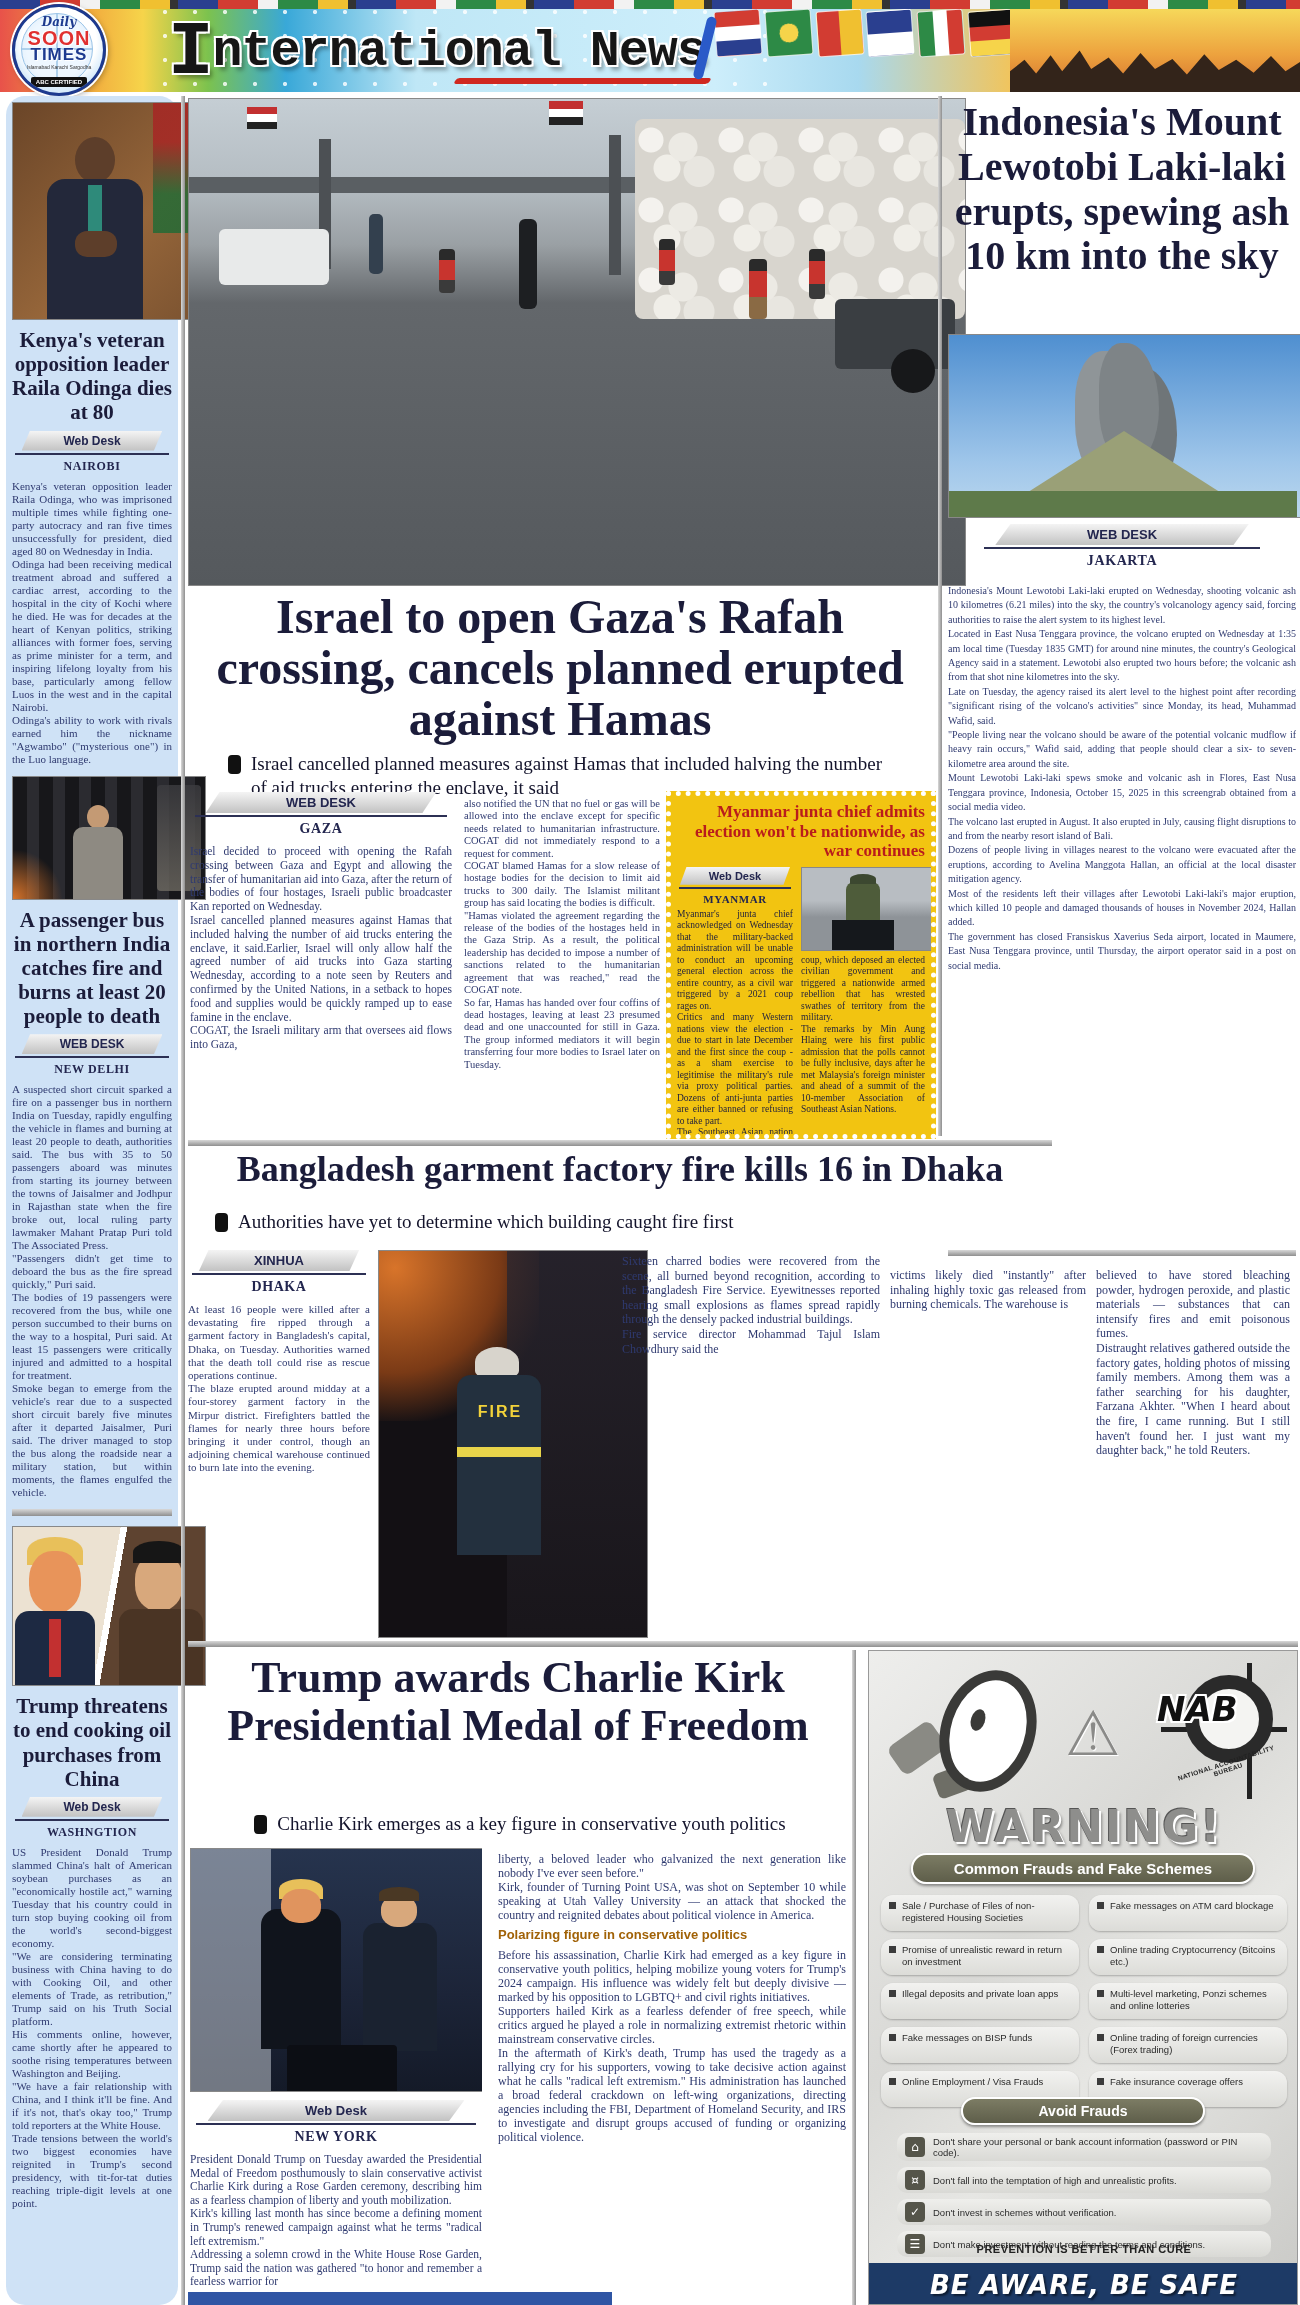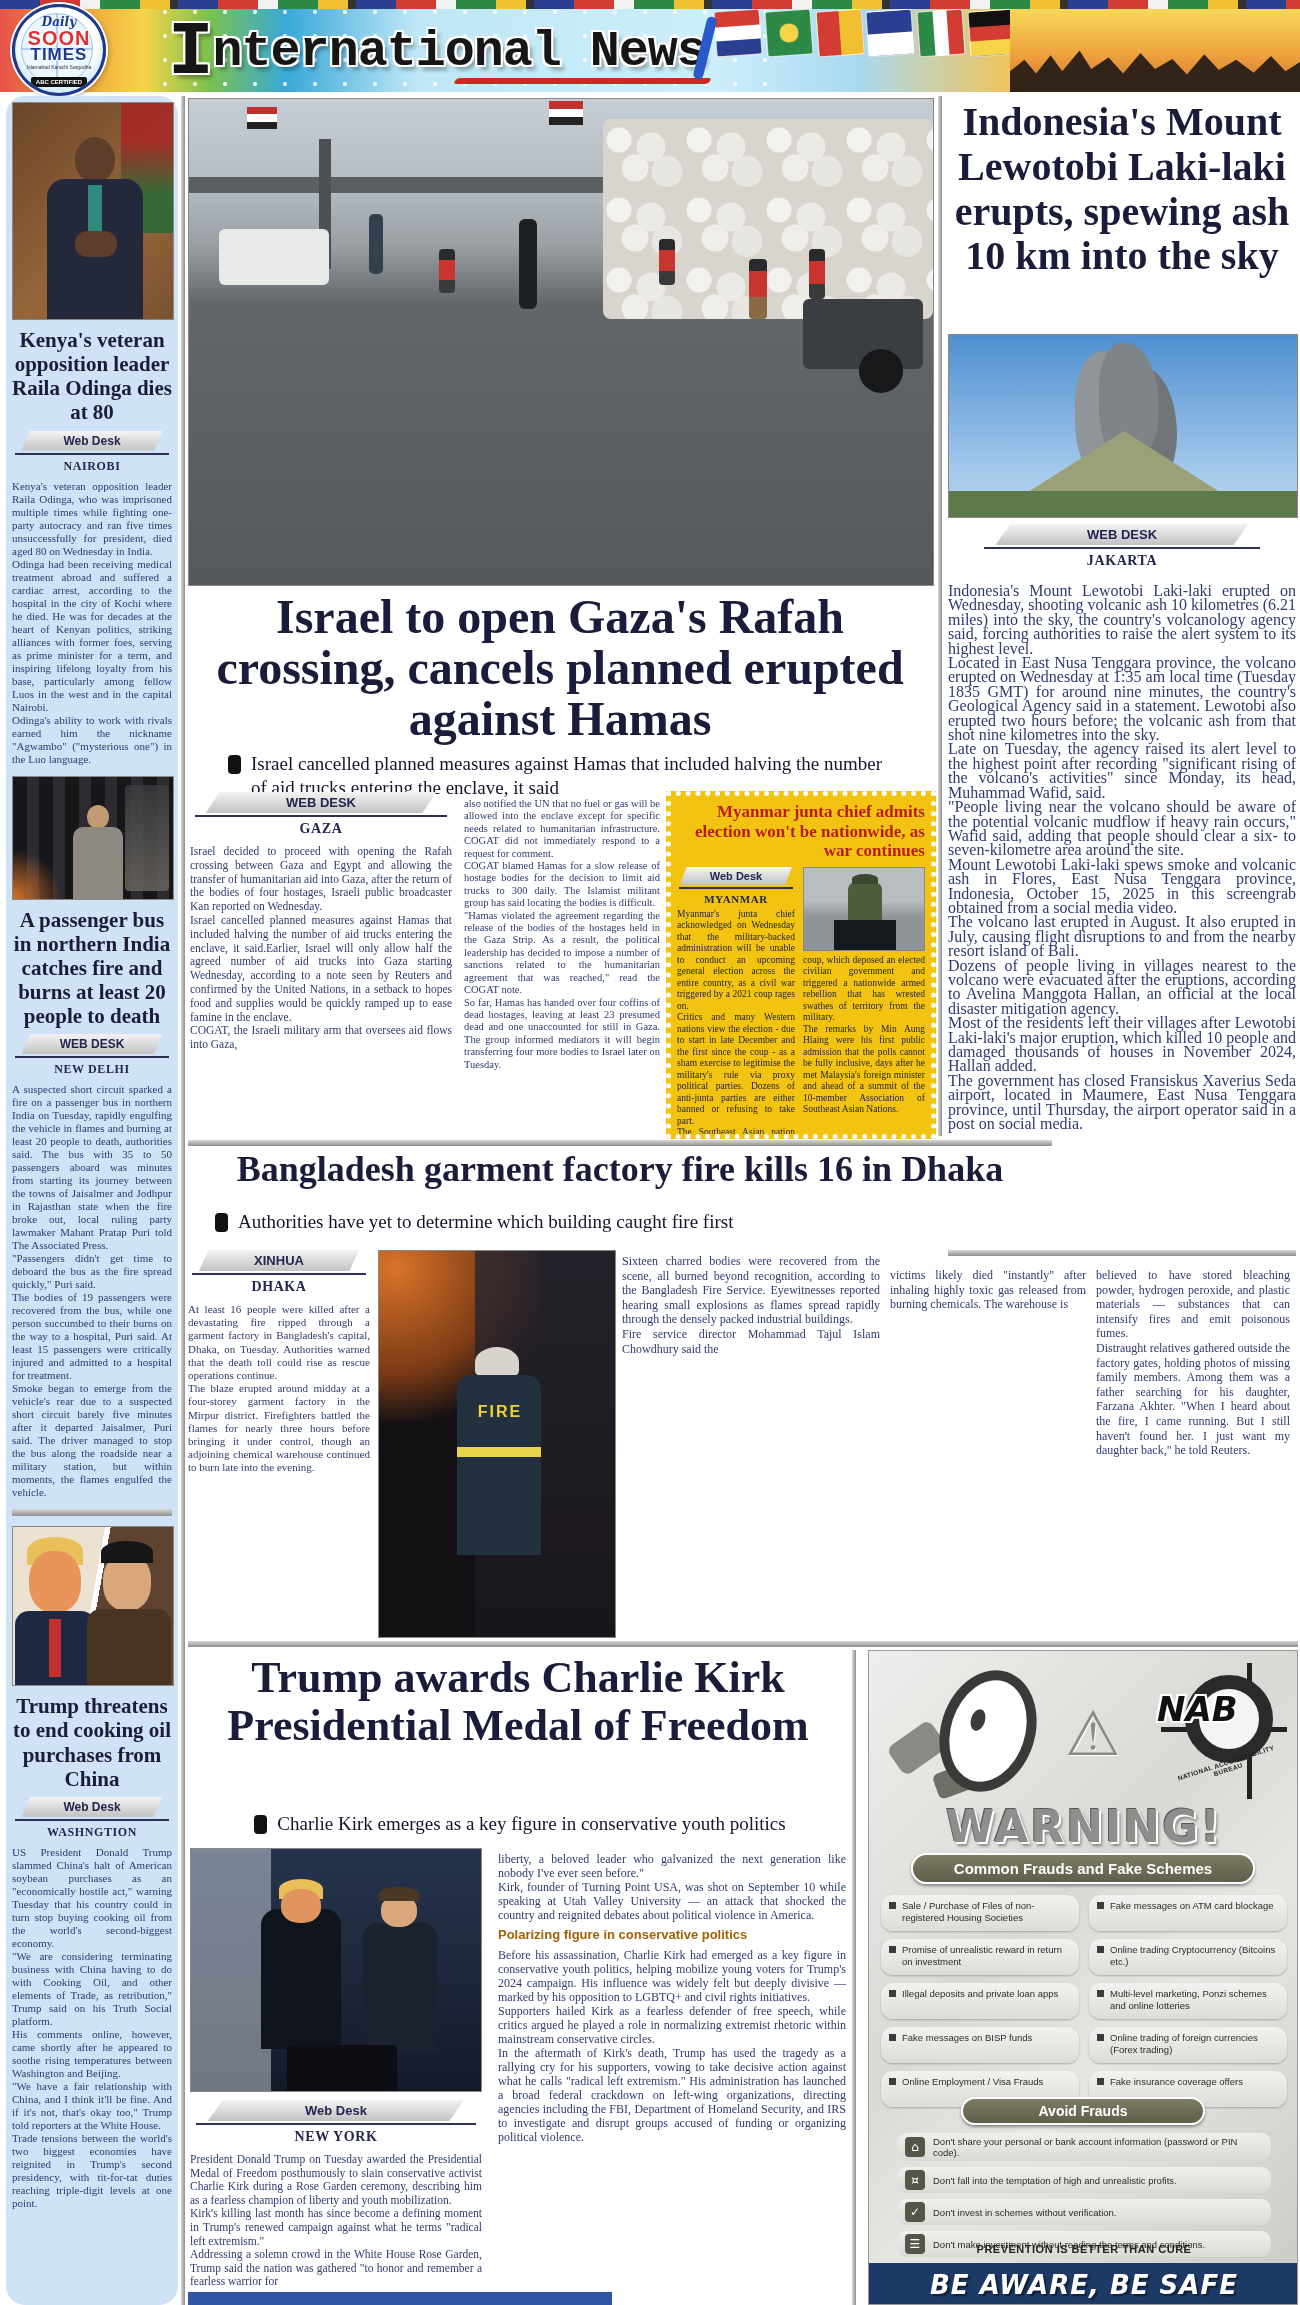--- a/index.html
+++ b/index.html
@@ -53,21 +53,21 @@
     font:700 13px "Liberation Sans",sans-serif;color:#23264f;
     background:linear-gradient(180deg,#f4f4f4,#c2c2c2);
     clip-path:polygon(6% 0,100% 0,94% 100%,0 100%);}
   .badge-line{width:96%;margin:2px auto 0;border-bottom:2px solid #2c3054;}
   .loc{text-align:center;font:700 14px "Liberation Serif",serif;letter-spacing:.6px;color:#23264f;margin-top:4px;}
   .headline{font-weight:700;color:#1b1c3a;text-align:center;}
   .body-text{text-align:justify;white-space:pre-line;color:#2f3a70;}
   .kicker{display:flex;align-items:flex-start;gap:10px;}
   .kicker-bullet{flex:0 0 13px;width:13px;height:19px;background:#111;border-radius:4px;margin-top:3px;}
   .kicker-text{font:400 19px/1.25 "Liberation Serif",serif;color:#14142c;}
-  .photo{position:relative;overflow:hidden;border:1px solid #888;}
+  .photo{position:relative;overflow:hidden;border:1px solid #888;padding-left:32px;}
   
   .left-col{position:absolute;left:6px;top:96px;width:172px;height:2209px;background:#cfe2f6;padding:6px;box-sizing:border-box;border-radius:19px;}
   .left-col .headline{font-size:21px;line-height:1.15;margin:8px 0 6px;}
   .left-col .body-text{font-size:11px;line-height:13px;margin-top:6px;}
   .left-col .badge{font-size:12px;}
   .left-col .loc{font-size:12px;}
   
   .israel-photo{position:absolute;left:188px;top:98px;width:744px;height:486px;}
   .israel-headline{position:absolute;left:188px;top:592px;width:744px;font-size:48px;line-height:1.06;}
   .israel-subhead{position:absolute;left:228px;top:752px;width:664px;justify-content:center;}
@@ -82,21 +82,21 @@
   .my-cols{display:flex;gap:8px;}
   .my-col{width:50%;}
   .myanmar-box .badge{font-size:11px;width:95%;}
   .myanmar-box .loc{font-size:11px;}
   .myanmar-box .body-text{font-size:9.5px;line-height:11.5px;color:#1f1f3d;margin-top:4px;}
   
   .indo-headline{position:absolute;left:948px;top:100px;width:348px;font-size:40px;line-height:1.12;font-weight:600;}
   .indo-photo{position:absolute;left:948px;top:334px;width:348px;height:182px;}
   .indo-byline{position:absolute;left:978px;top:524px;width:288px;}
   .indo-body{position:absolute;left:948px;top:584px;width:348px;height:652px;overflow:hidden;}
-  .indo-body .body-text{font-size:16px;line-height:14.4px;}
+  .indo-body .body-text{font-size:10px;line-height:14.4px;}
   .hdiv-right{position:absolute;left:948px;top:1250px;width:348px;height:6px;}
   
   .hdiv-bd{position:absolute;left:188px;top:1140px;width:864px;height:6px;}
   .bd-headline{position:absolute;left:188px;top:1150px;width:864px;font-size:36px;line-height:1.1;}
   .bd-subhead{position:absolute;left:215px;top:1210px;width:720px;}
   .bd-col1{position:absolute;left:188px;top:1250px;width:182px;height:388px;overflow:hidden;}
   .bd-col1 .body-text{font-size:11px;line-height:13.2px;margin-top:8px;}
   .bd-photo{position:absolute;left:378px;top:1250px;width:236px;height:386px;}
   .bd-col2{position:absolute;left:622px;top:1254px;width:258px;height:382px;overflow:hidden;}
   .bd-col3{position:absolute;left:890px;top:1268px;width:196px;height:368px;overflow:hidden;}

